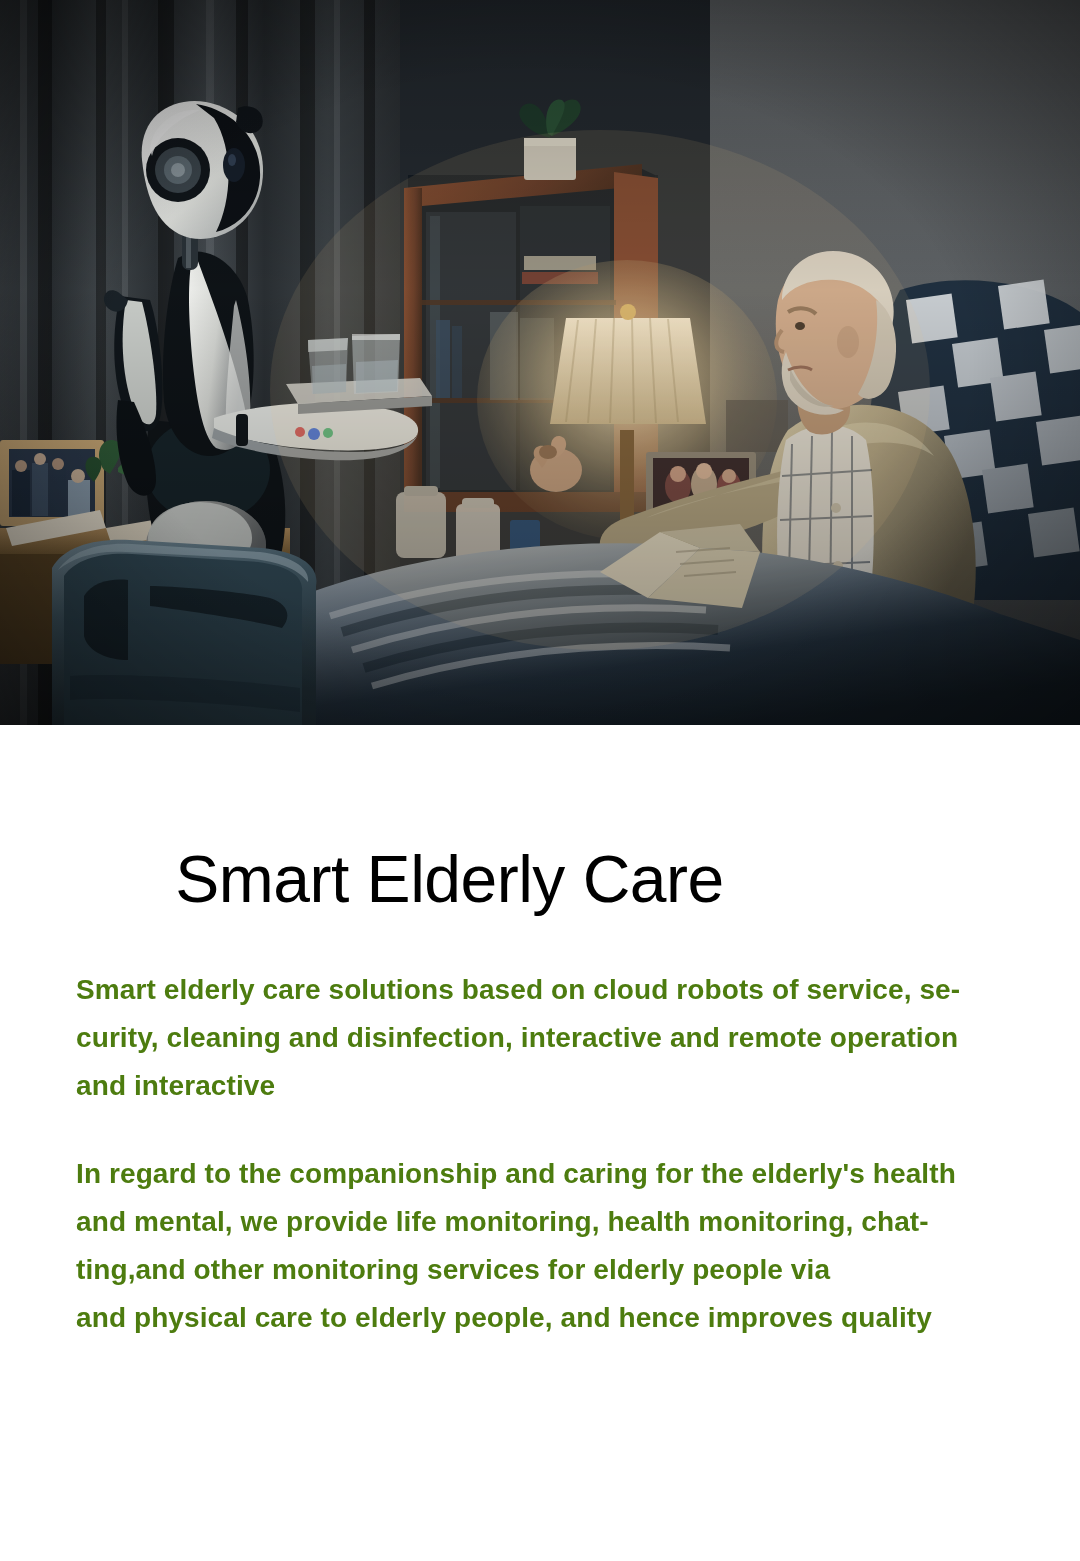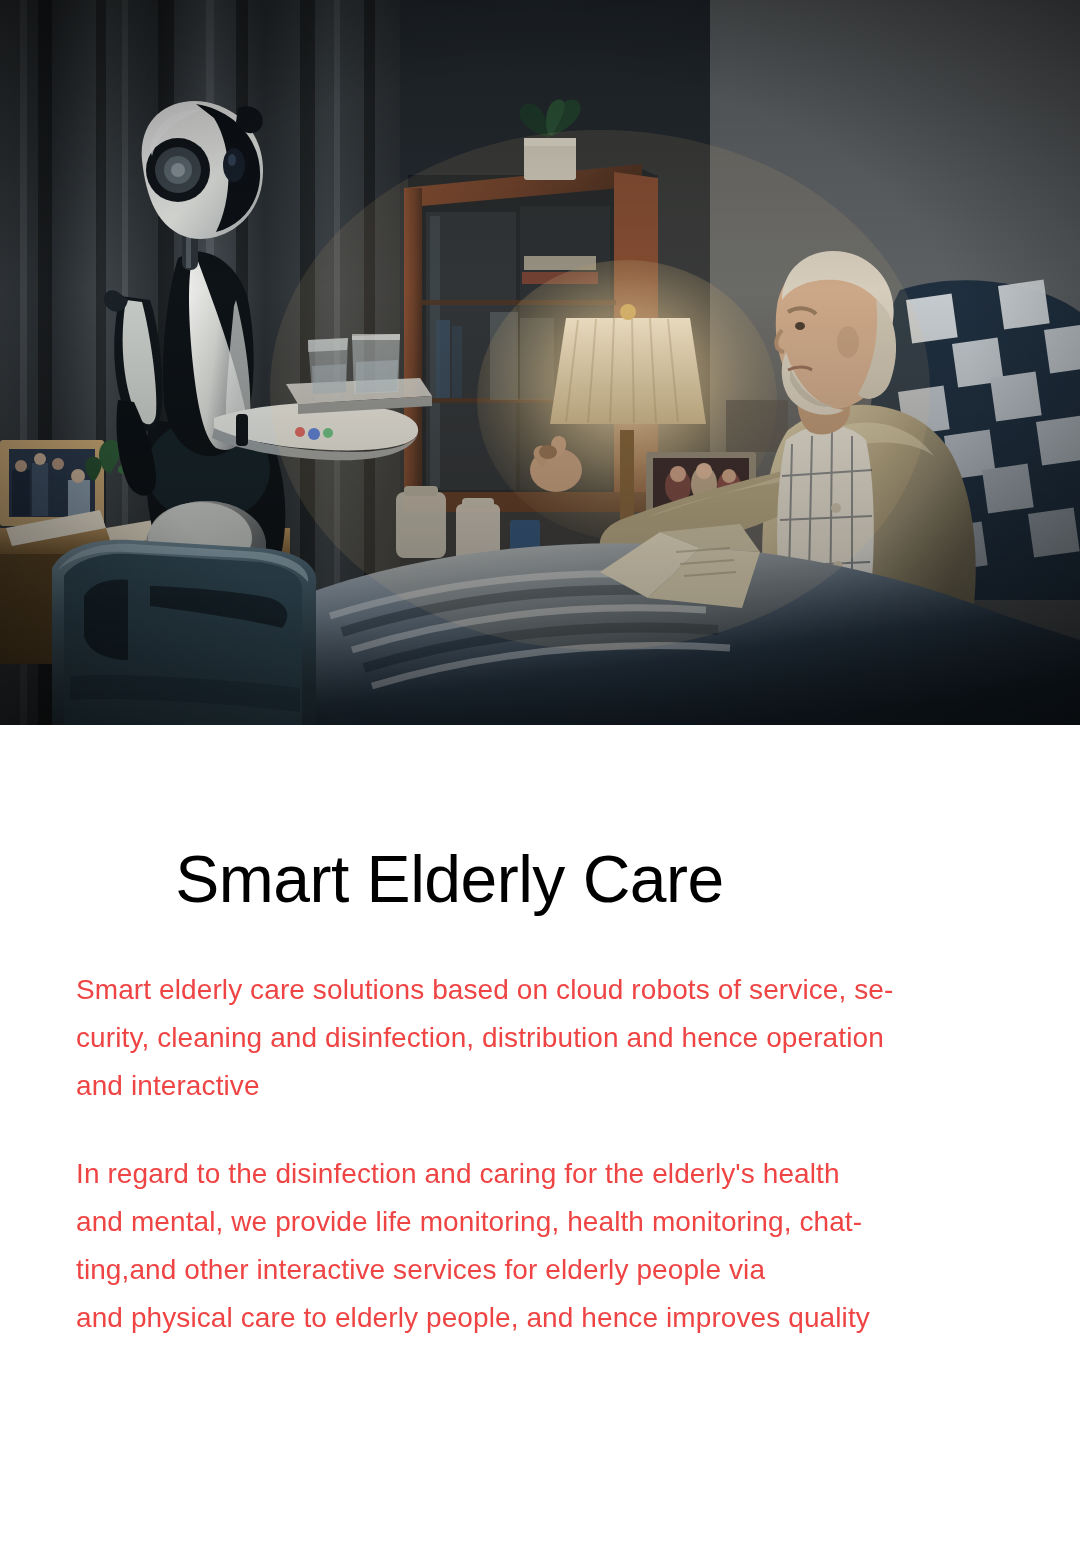--- a/index.html
+++ b/index.html
@@ -49,22 +49,22 @@
   }
 
   .body-copy {
     margin: 0 76px 0 76px;
     padding-top: 54px;
   }
 
   .para {
     font-size: 28px;
     line-height: 48px;
-    color: #ef4444;
-    font-weight: 400;
+    color: #4d7c0f;
+    font-weight: 700;
     letter-spacing: 0.1px;
     font-family: "Liberation Sans", sans-serif;
   }
   .para + .para { margin-top: 40px; }
 
   .para .ln { display: block; white-space: pre; }
 </style>
 </head>
 <body>
 
@@ -435,27 +435,27 @@
   </div>
 
   <div class="content">
 
     <h1 class="page-title">Smart Elderly Care</h1>
 
     <div class="body-copy">
 
       <p class="para">
         <span class="ln">Smart elderly care solutions based on cloud robots of service, se-</span>
-        <span class="ln">curity, cleaning and disinfection, distribution and hence operation</span>
+        <span class="ln">curity, cleaning and disinfection, interactive and remote operation</span>
         <span class="ln">and interactive</span>
       </p>
 
       <p class="para">
-        <span class="ln">In regard to the disinfection and caring for the elderly's health</span>
+        <span class="ln">In regard to the companionship and caring for the elderly's health</span>
         <span class="ln">and mental, we provide life monitoring, health monitoring, chat-</span>
-        <span class="ln">ting,and other interactive services for elderly people via</span>
+        <span class="ln">ting,and other monitoring services for elderly people via</span>
         <span class="ln">and physical care to elderly people, and hence improves quality</span>
       </p>
 
     </div>
   </div>
 
 </div>
 
 </body></html>

